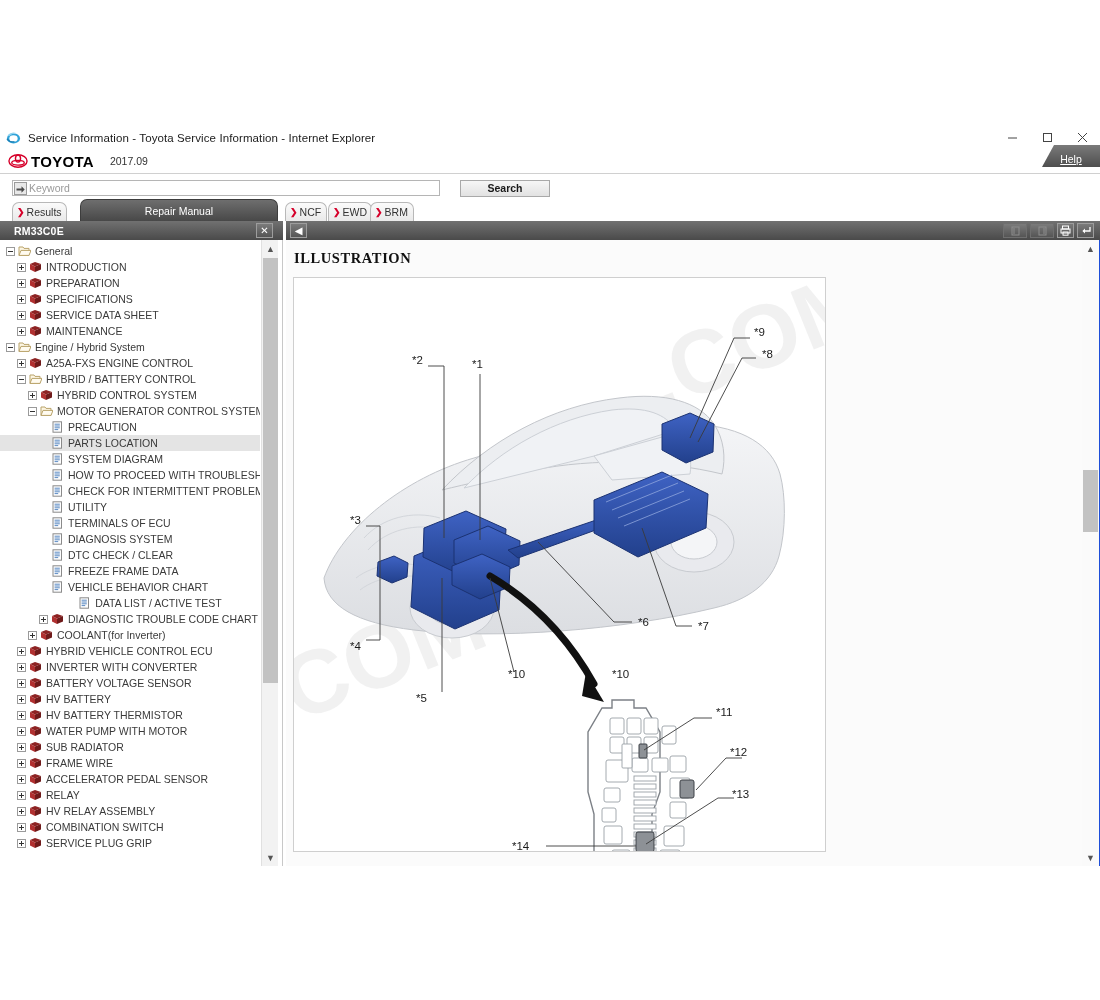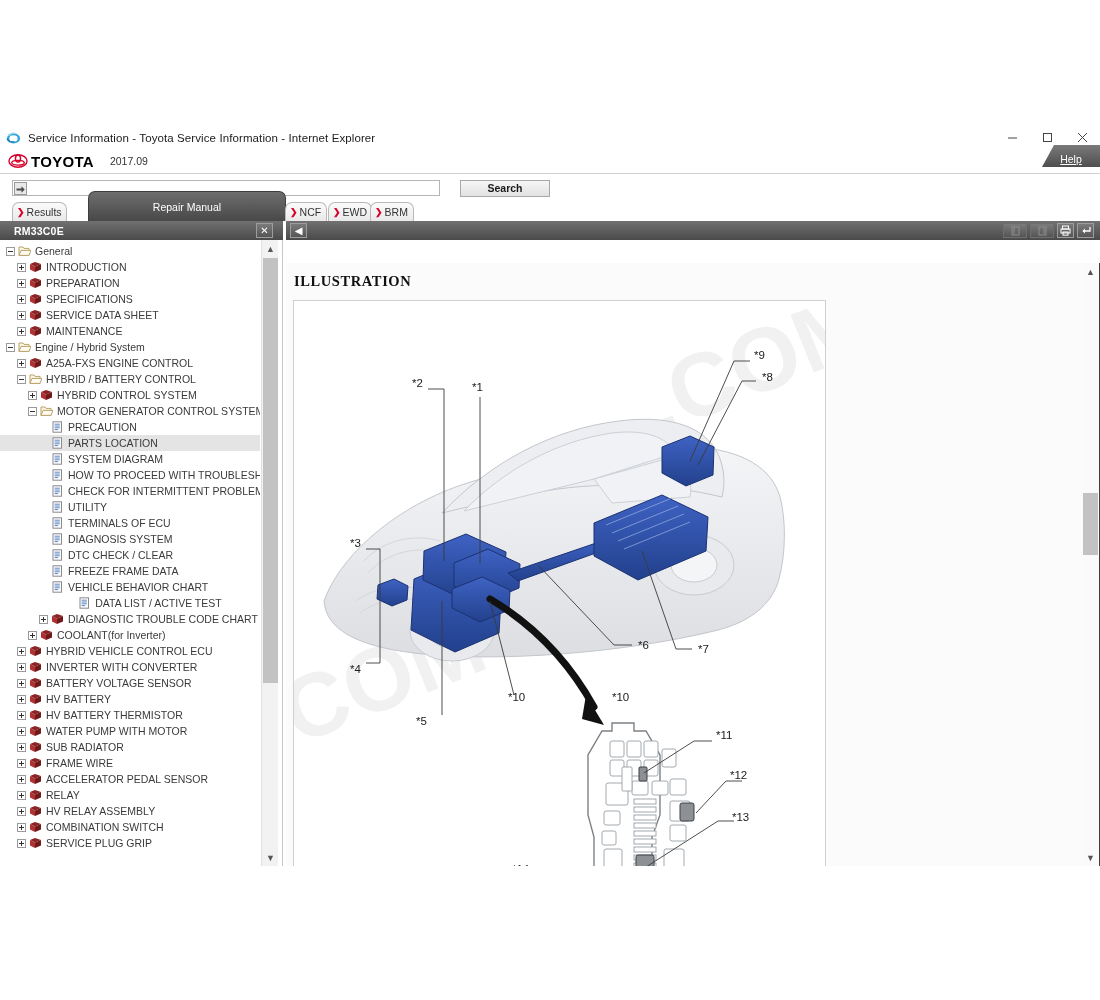--- a/index.html
+++ b/index.html
@@ -234,23 +234,22 @@
     content:""; position:absolute; left:3px; top:1px; width:1px; height:5px; background:#333;
   }
   .expander.none { border: 0; background: transparent; }
   .expander.none::before { display:none; }
   .ic { width: 13px; height: 12px; margin-right: 4px; flex: 0 0 auto; }
 
   
   #doc-panel {
     position: absolute;
     left: 286px; top: 0; right: 0; bottom: 0;
-    background: #404040;
+    background: #1d4ed8;
     overflow: hidden;
-    margin-top: 23px;
   }
   #doc-inner {
     position: absolute;
     left: 0; top: 0; right: 18px; bottom: 0;
     overflow: hidden;
     background: #fbfbfb;
   }
   .doc-title {
     font-family: "Liberation Serif", serif;
     font-weight: bold;
@@ -348,30 +347,31 @@
       <span>Help</span>
     </div>
   </div>
 
   <div class="searchrow">
     <div class="keyword-wrap">
       <svg class="kw-icon" viewBox="0 0 13 13">
         <rect x="0.5" y="0.5" width="12" height="12" fill="#e8e8e8" stroke="#9b9b9b"></rect>
         <path d="M2.5 6.5 h5 v-2.2 l3.2 3.2 -3.2 3.2 v-2.2 h-5 z" fill="#4a4a4a"></path>
       </svg>
+      <input class="kw-input" type="text" placeholder="Keyword" style="">
     </div>
     <button class="search-btn">Search</button>
   </div>
 
   <div class="tabstrip">
     <div class="tab tab-inactive" style="left:12px; width:55px;">
       <span class="tab-arrow">❯</span>
       <span>Results</span>
     </div>
-    <div class="tab tab-active" style="left:88px; width:198px; height:30px; bottom:0;">
+    <div class="tab tab-active" style="left:80px; width:198px; height:22px; bottom:0;">
       <span>Repair Manual</span>
     </div>
     <div class="tab tab-inactive" style="left:285px; width:42px;">
       <span class="tab-arrow">❯</span>
       <span>NCF</span>
     </div>
     <div class="tab tab-inactive" style="left:328px; width:44px;">
       <span class="tab-arrow">❯</span>
       <span>EWD</span>
     </div>

